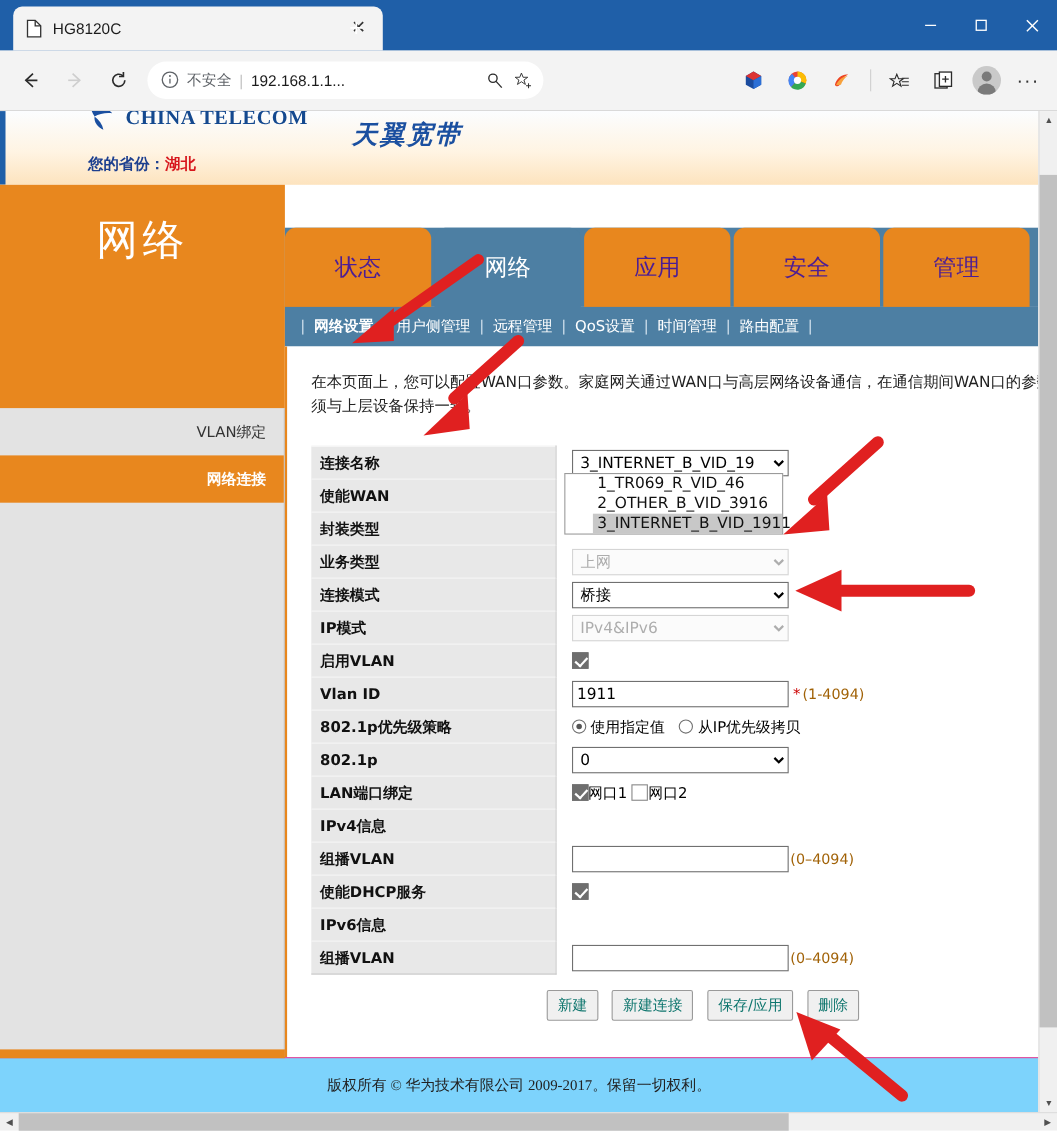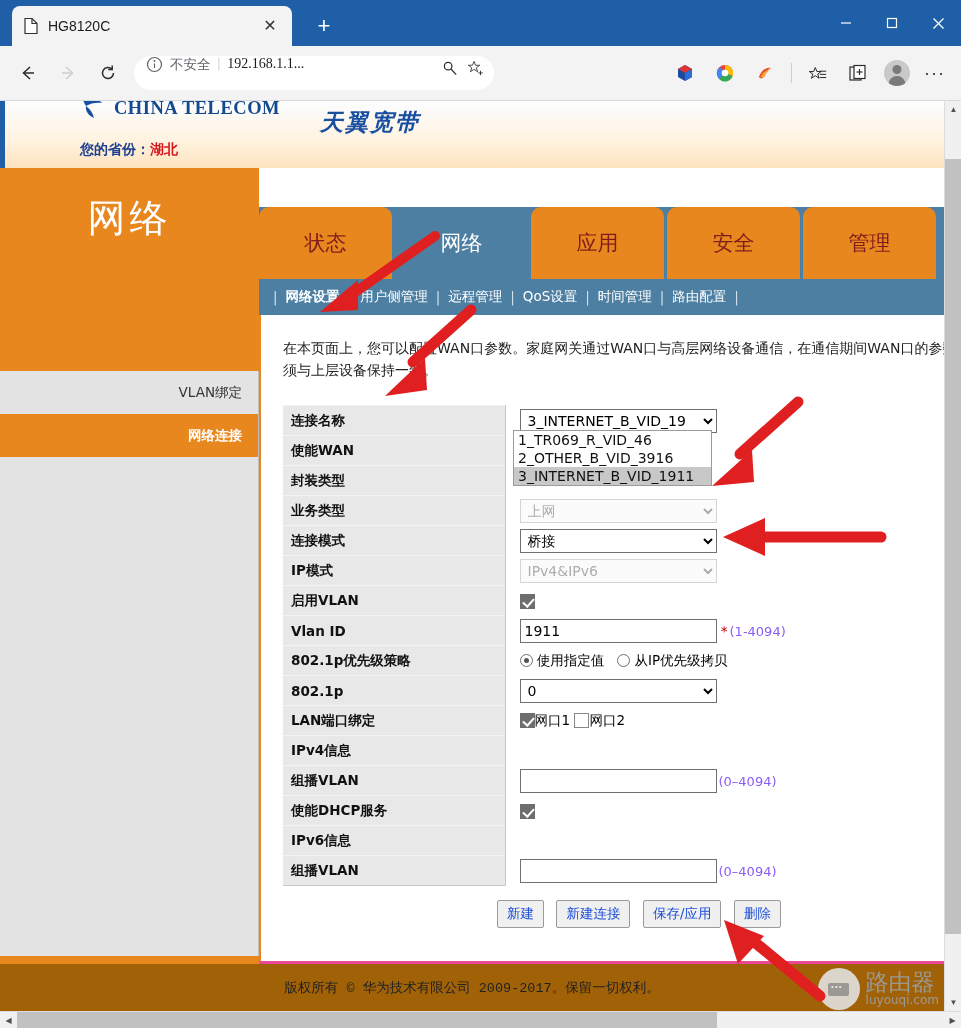--- a/index.html
+++ b/index.html
@@ -10,21 +10,21 @@
     background: #fff; overflow: hidden; position: relative;
   }
 
   
   .browser { width:961px; height:1028px; position:relative; background:#fff; }
 
   .titlebar {
     height:46px; background:#1f5fa8; position:relative;
   }
   .tab {
-    position:absolute; left:12px; top:6px; width:280px; height:40px;
+    position:absolute; left:12px; top:6px; width:336px; height:40px;
     background:#f3f3f3; border-radius:8px 8px 0 0;
     display:flex; align-items:center; padding:12px 10px;
   }
   .tab-favicon { width:18px; height:18px; margin-right:8px; flex:0 0 auto; }
   .tab-title {
     flex:1 1 auto; font-size:14px; color:#1b1b1b; white-space:nowrap;
     overflow:hidden; text-overflow:ellipsis;
   }
   .tab-close {
     width:24px; height:24px; flex:0 0 auto; display:flex;
@@ -46,23 +46,22 @@
     height:55px; background:#f3f3f3; display:flex; align-items:center;
     padding:0 8px; position:relative; border-bottom:1px solid #d9d9d9;
   }
   .tb-btn {
     width:34px; height:34px; margin:0 3px; display:flex; align-items:center;
     justify-content:center; border-radius:4px; flex:0 0 auto;
   }
   .tb-btn.disabled { opacity:.35; }
   .omnibox {
     flex:1 1 auto; height:34px; background:#fff; border-radius:17px;
-    margin:0 10px 0 6px; display:flex; padding:0 6px 0 12px;
+    margin:0 10px 0 6px; display:flex; align-items:center; padding:0 6px 0 12px;
     max-width:360px;
-    font-family:Liberation Serif, serif;
   }
   .omni-info { width:18px; height:18px; flex:0 0 auto; margin-right:6px; }
   .omni-secure { font-size:13.5px; color:#5f6368; white-space:nowrap; }
   .omni-sep { color:#c4c4c4; margin:0 7px; font-size:14px; }
   .omni-url { font-size:14px; color:#1b1b1b; white-space:nowrap; flex:1 1 auto; }
   .omni-icon { width:24px; height:24px; flex:0 0 auto; margin-left:2px;
                display:flex; align-items:center; justify-content:center; }
   .tb-right { display:flex; align-items:center; margin-left:auto; }
   .tb-divider { width:1px; height:20px; background:#cfcfcf; margin:0 6px; }
   .avatar-btn {
@@ -153,21 +152,21 @@
     background:#e8871e; color:#fff; font-weight:bold;
   }
 
   
   .navtabs {
     position:absolute; left:259px; top:39px; width:685px; height:72px;
     background:#4d7fa3; display:flex;
   }
   .navtab {
     width:133px; height:72px; display:flex; align-items:center;
-    justify-content:center; font-size:21px; color:#7f1d1d;
+    justify-content:center; font-size:21px; color:#4c1d95;
     font-family:"DejaVu Sans", sans-serif;
     background:#e8871e;
     border-radius:10px 10px 0 0;
     margin-right:3px;
     position:relative;
   }
   .navtab.active { background:#4d7fa3; color:#fff; }
   .subnav {
     position:absolute; left:259px; top:111px; width:685px; height:36px;
     background:#4d7fa3; color:#fff; display:flex; align-items:center;
@@ -204,21 +203,21 @@
 
   select.sel {
     width:197px; height:24px; font-size:14px; font-family:"DejaVu Sans", sans-serif;
     border:1px solid #707070; background:#fff; padding-left:3px;
   }
   select.sel:disabled { color:#8b8b8b; background:#fafafa; border-color:#c4c4c4; }
   input.txt {
     width:197px; height:24px; font-size:14px; border:1px solid #707070;
     padding-left:4px; font-family:"DejaVu Sans", sans-serif; background:#fff;
   }
-  .hint { color:#8b5cf6; font-size:13px; margin-left:2px; }
+  .hint { color:#a16207; font-size:13px; margin-left:2px; }
   .req { color:#cc0000; }
   .cbx {
     width:15px; height:15px; background:#6e6e6e; border:1px solid #6e6e6e;
     display:inline-block; position:relative; vertical-align:-3px;
   }
   .cbx::after {
     content:''; position:absolute; left:4px; top:1px; width:5px; height:9px;
     border:solid #fff; border-width:0 2px 2px 0; transform:rotate(42deg);
   }
   .cbx.empty { background:#fff; border:1px solid #888; }
@@ -228,36 +227,36 @@
     display:inline-block; position:relative; vertical-align:-2px; background:#fff;
   }
   .rdo.on::after {
     content:''; position:absolute; left:3px; top:3px; width:5px; height:5px;
     border-radius:50%; background:#555;
   }
   .btnrow { margin:14px 0 0 236px; }
   .btn {
     font-size:13.5px; font-family:"DejaVu Sans", sans-serif;
     padding:4px 9px; border:1px solid #9a9a9a; background:#f0f0f0;
-    margin-right:8px; color:#1d4ed8; border-radius:2px;
+    margin-right:8px; color:#0f766e; border-radius:2px;
   }
 
   
   .dropdown-pop {
     position:absolute; left:513px; top:430px; width:199px;
     background:#fff; border:1px solid #9b9b9b; z-index:40;
-    font-family:"DejaVu Sans", sans-serif; font-size:14px;
+    font-family:"DejaVu Sans", sans-serif; font-size:14px;padding-left:25px;
   }
   .dd-opt { padding:1px 4px; white-space:nowrap; color:#111; }
   .dd-opt.sel { background:#c8c8c8; }
   .footbar {
     position:absolute; left:0; top:860px; width:944px; height:51px;
-    background:#a16207; display:flex; align-items:center;
+    background:#7dd3fc; display:flex; align-items:center;
     justify-content:center; font-size:13.5px; color:#222;
-    font-family:Liberation Mono, monospace; border-top:3px solid #ec4899;
+    font-family:Liberation Serif, serif; border-top:1px solid #ec4899;
   }
   .footbar .forange { position:absolute; left:0; top:-8px; width:259px;
                       height:8px; background:#e8871e; }
 
   
   .vscroll {
     position:absolute; right:0; top:101px; width:17px; height:910px;
     background:#f0f0f0; border-left:1px solid #dcdcdc; z-index:30;
   }
   .vsc-up, .vsc-down {
@@ -642,29 +641,20 @@
   <svg class="arrow" style="left:713px; top:516px;" width="175" height="44" viewBox="0 0 175 44">
     <path d="M168 21 L52 21" stroke="#e02020" stroke-width="11" stroke-linecap="round"></path>
     <path d="M10 21 L52 2 L52 40 Z" fill="#e02020"></path>
   </svg>
 
   <svg class="arrow" style="left:690px; top:918px;" width="140" height="86" viewBox="0 0 140 86">
     <path d="M130 78 L62 22" stroke="#e02020" stroke-width="11" stroke-linecap="round"></path>
     <path d="M34 2 L74 18 L48 46 Z" fill="#e02020"></path>
   </svg>
 
-  <div class="watermark">
-    <div class="wm-circle">
-      <div class="wm-router"></div>
-    </div>
-    <div>
-      <div class="wm-text-zh">路由器</div>
-      <div class="wm-text-en">luyouqi.com</div>
-    </div>
-  </div>
 
   <div class="vscroll">
     <div class="vsc-up">▲</div>
     <div class="vsc-thumb"></div>
     <div class="vsc-down" style="position:absolute; bottom:0; left:0;">▼</div>
   </div>
 
   <div class="hscroll">
     <div class="hsc-left">◀</div>
     <div class="hsc-thumb"></div>

